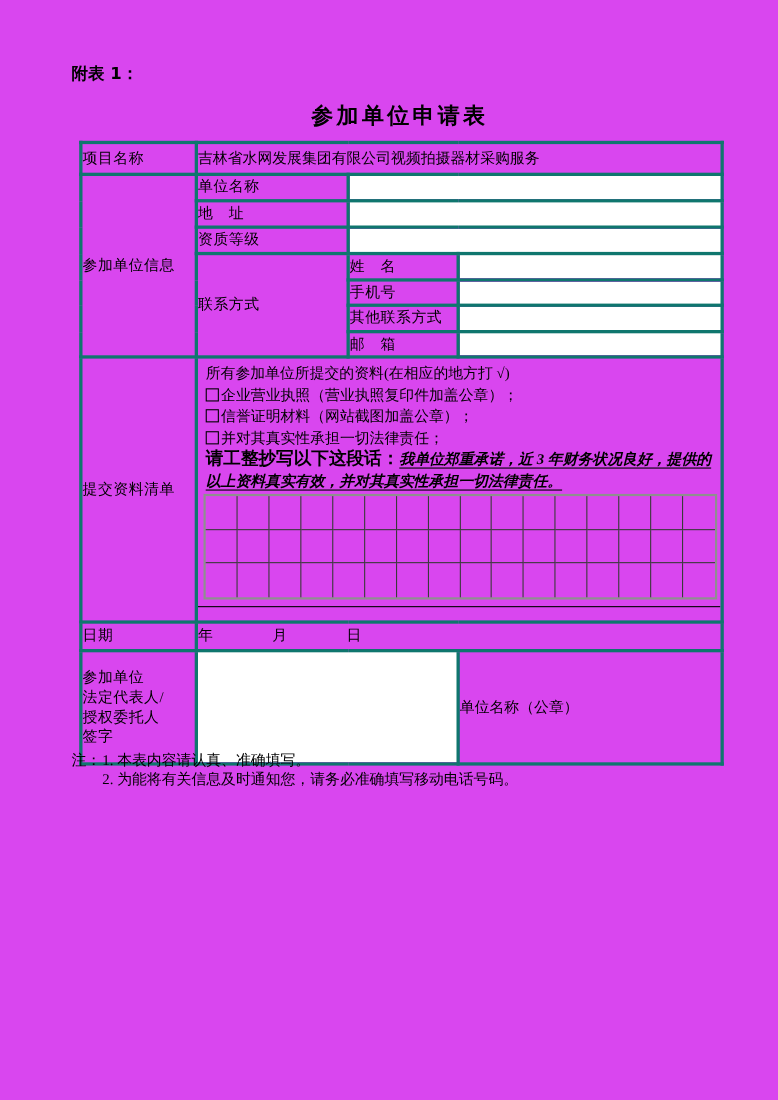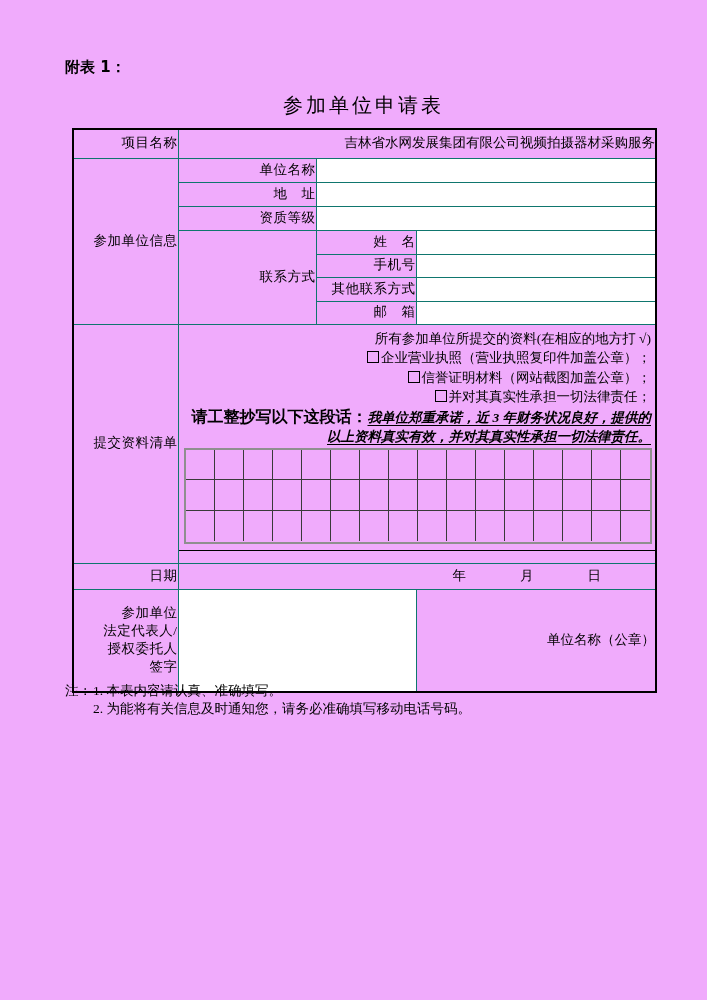--- a/index.html
+++ b/index.html
@@ -13,53 +13,53 @@
     font-family: "Liberation Serif", "DejaVu Serif", serif;
     color: #000;
     position: relative;
     overflow: hidden;
   }
   .page {
     position: absolute;
     left: 0; top: 0;
     width: 707px;
     height: 1000px;
-    background: #f0abfc;
+    background: #d946ef;
   }
   .appendix-label {
     position: absolute;
     left: 65px;
     top: 58px;
     font-family: "DejaVu Sans", "Liberation Sans", sans-serif;
     font-weight: bold;
     font-size: 15px;
   }
   .doc-title {
     position: absolute;
     left: 72px;
     top: 92px;
     width: 583px;
     text-align: center;
-    font-weight: normal;
+    font-weight: bold;
     font-size: 20px;
     letter-spacing: 3px;
   }
   table.form-table {
     position: absolute;
     left: 72px;
     top: 128px;
     width: 583px;
     border-collapse: collapse;
     table-layout: fixed;
     border: 2px solid #000;
   }
   table.form-table td {
-    border: 1px solid #0f766e;
+    border: 3px solid #0f766e;
     padding: 0;
-    text-align: right;
+    text-align: left;
     vertical-align: middle;
     font-size: 13.5px;
     line-height: 1.25;
     overflow: hidden;
   }
   td.row-label { letter-spacing: 0.5px; }
   td.value-cell { background: #fff; }
 
   
   td.materials-cell {

